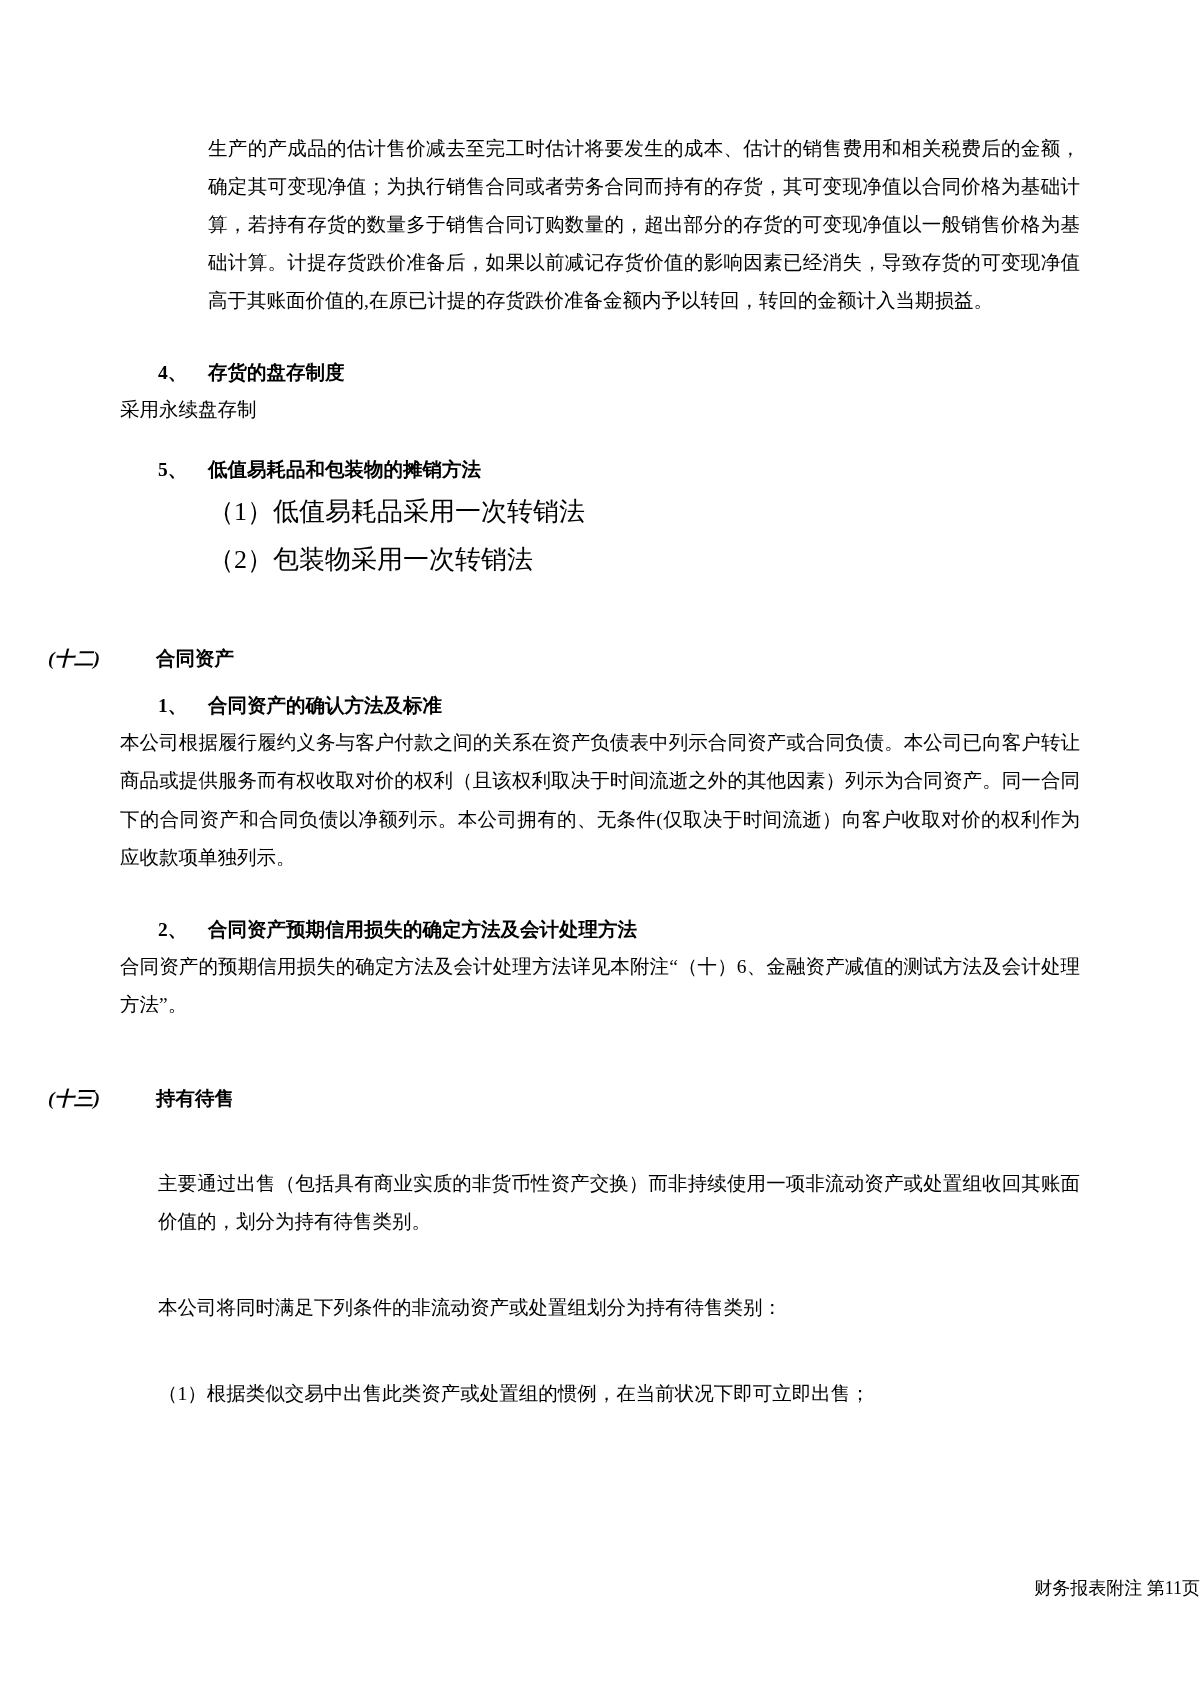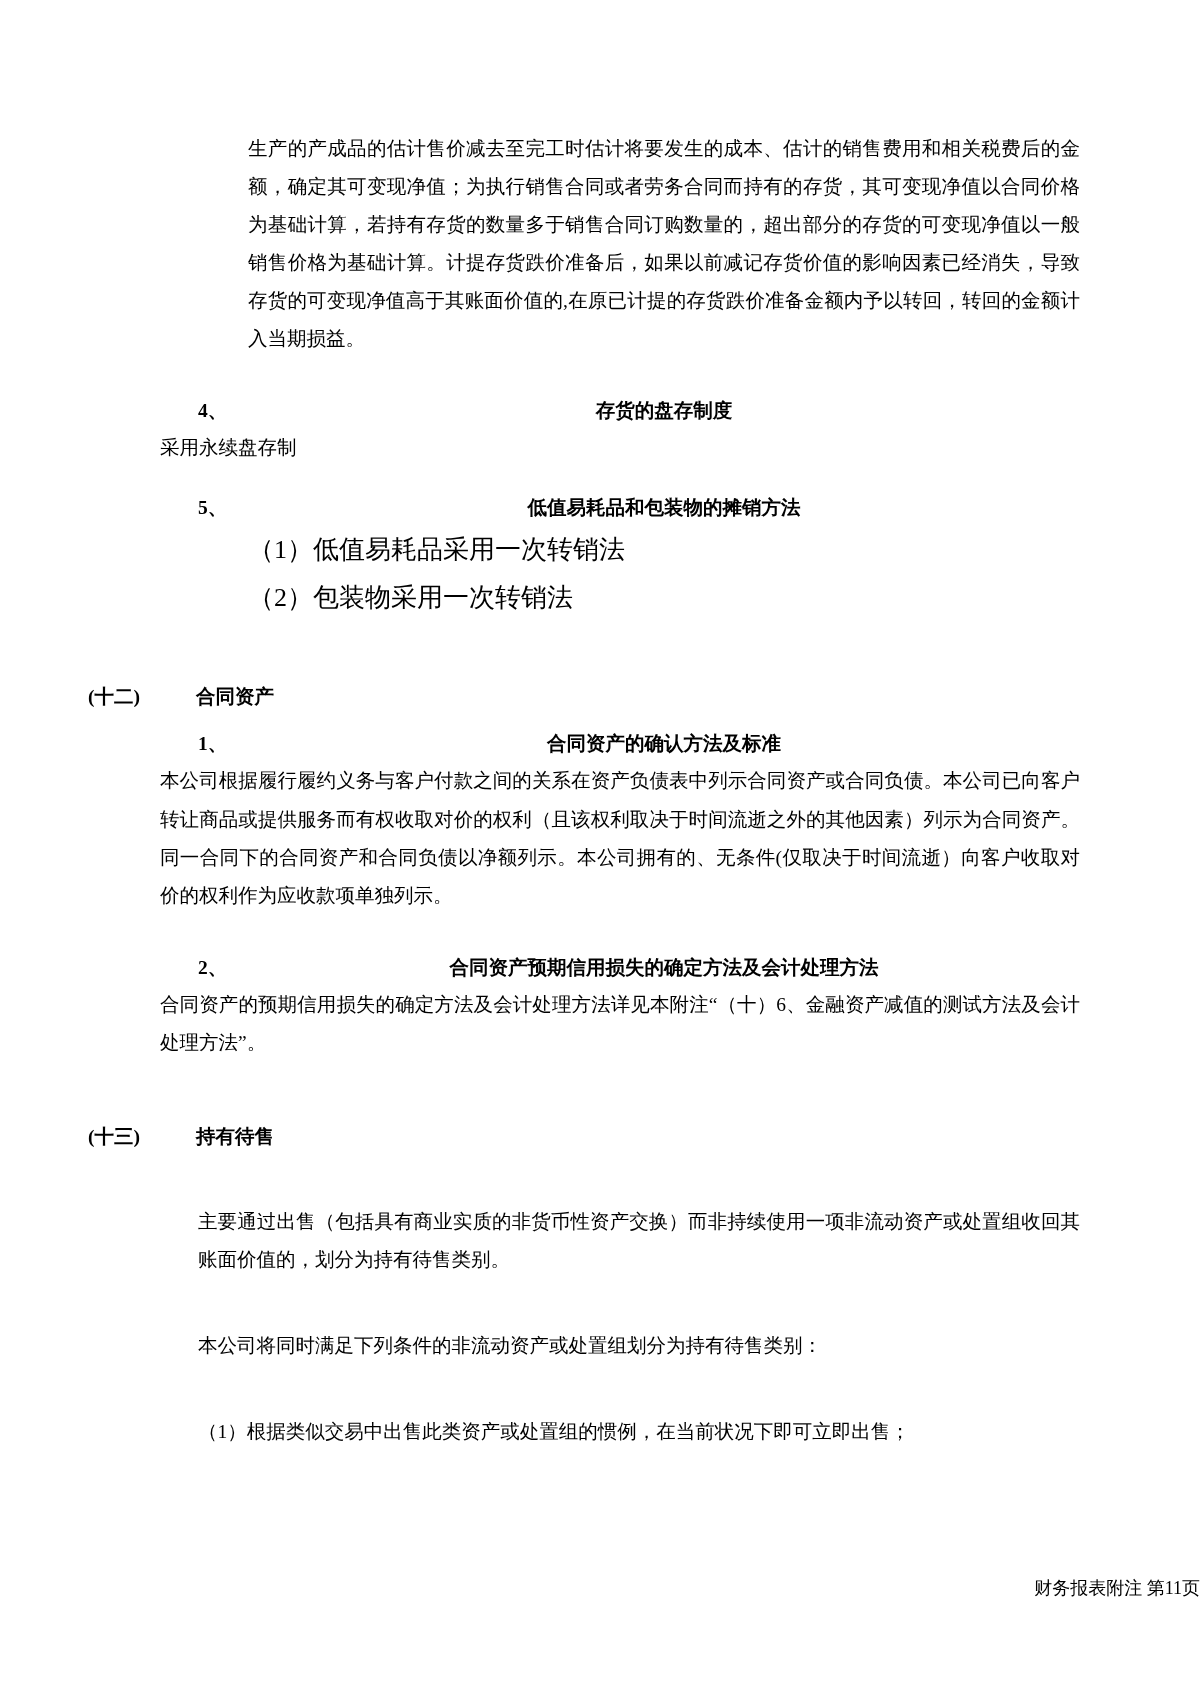--- a/index.html
+++ b/index.html
@@ -13,21 +13,21 @@
     font-family: "Liberation Serif", "DejaVu Serif", serif;
     color: #000000;
     position: relative;
     overflow: hidden;
   }
   .page {
     position: relative;
     width: 1200px;
     height: 1696px;
     box-sizing: border-box;
-    padding: 130px 120px 60px 88px;
+    padding: 130px 120px 60px 48px;
   }
   .para {
     font-size: 19.5px;
     line-height: 1.95;
     text-align: justify;
     text-justify: inter-ideograph;
     margin: 0;
   }
   .indent-body {
     margin-left: 160px;
@@ -46,33 +46,33 @@
     font-weight: bold;
     font-size: 19.5px;
     line-height: 1.9;
   }
   .num-head .marker {
     width: 50px;
     flex: 0 0 50px;
   }
   .num-head .htext {
     flex: 1;
-    text-align: center;
   }
   .sec-head {
     display: flex;
     align-items: flex-start;
     margin-left: 0px;
     font-weight: bold;
     font-size: 19.5px;
     line-height: 1.9;
   }
   .sec-head .marker {
     width: 108px;
     flex: 0 0 108px;
+    font-style: italic;
   }
   .sec-head .htext {
     flex: 1;
   }
   .listline {
     font-size: 26px;
     line-height: 1.85;
     margin-left: 160px;
   }
   .body-indent-2 {

